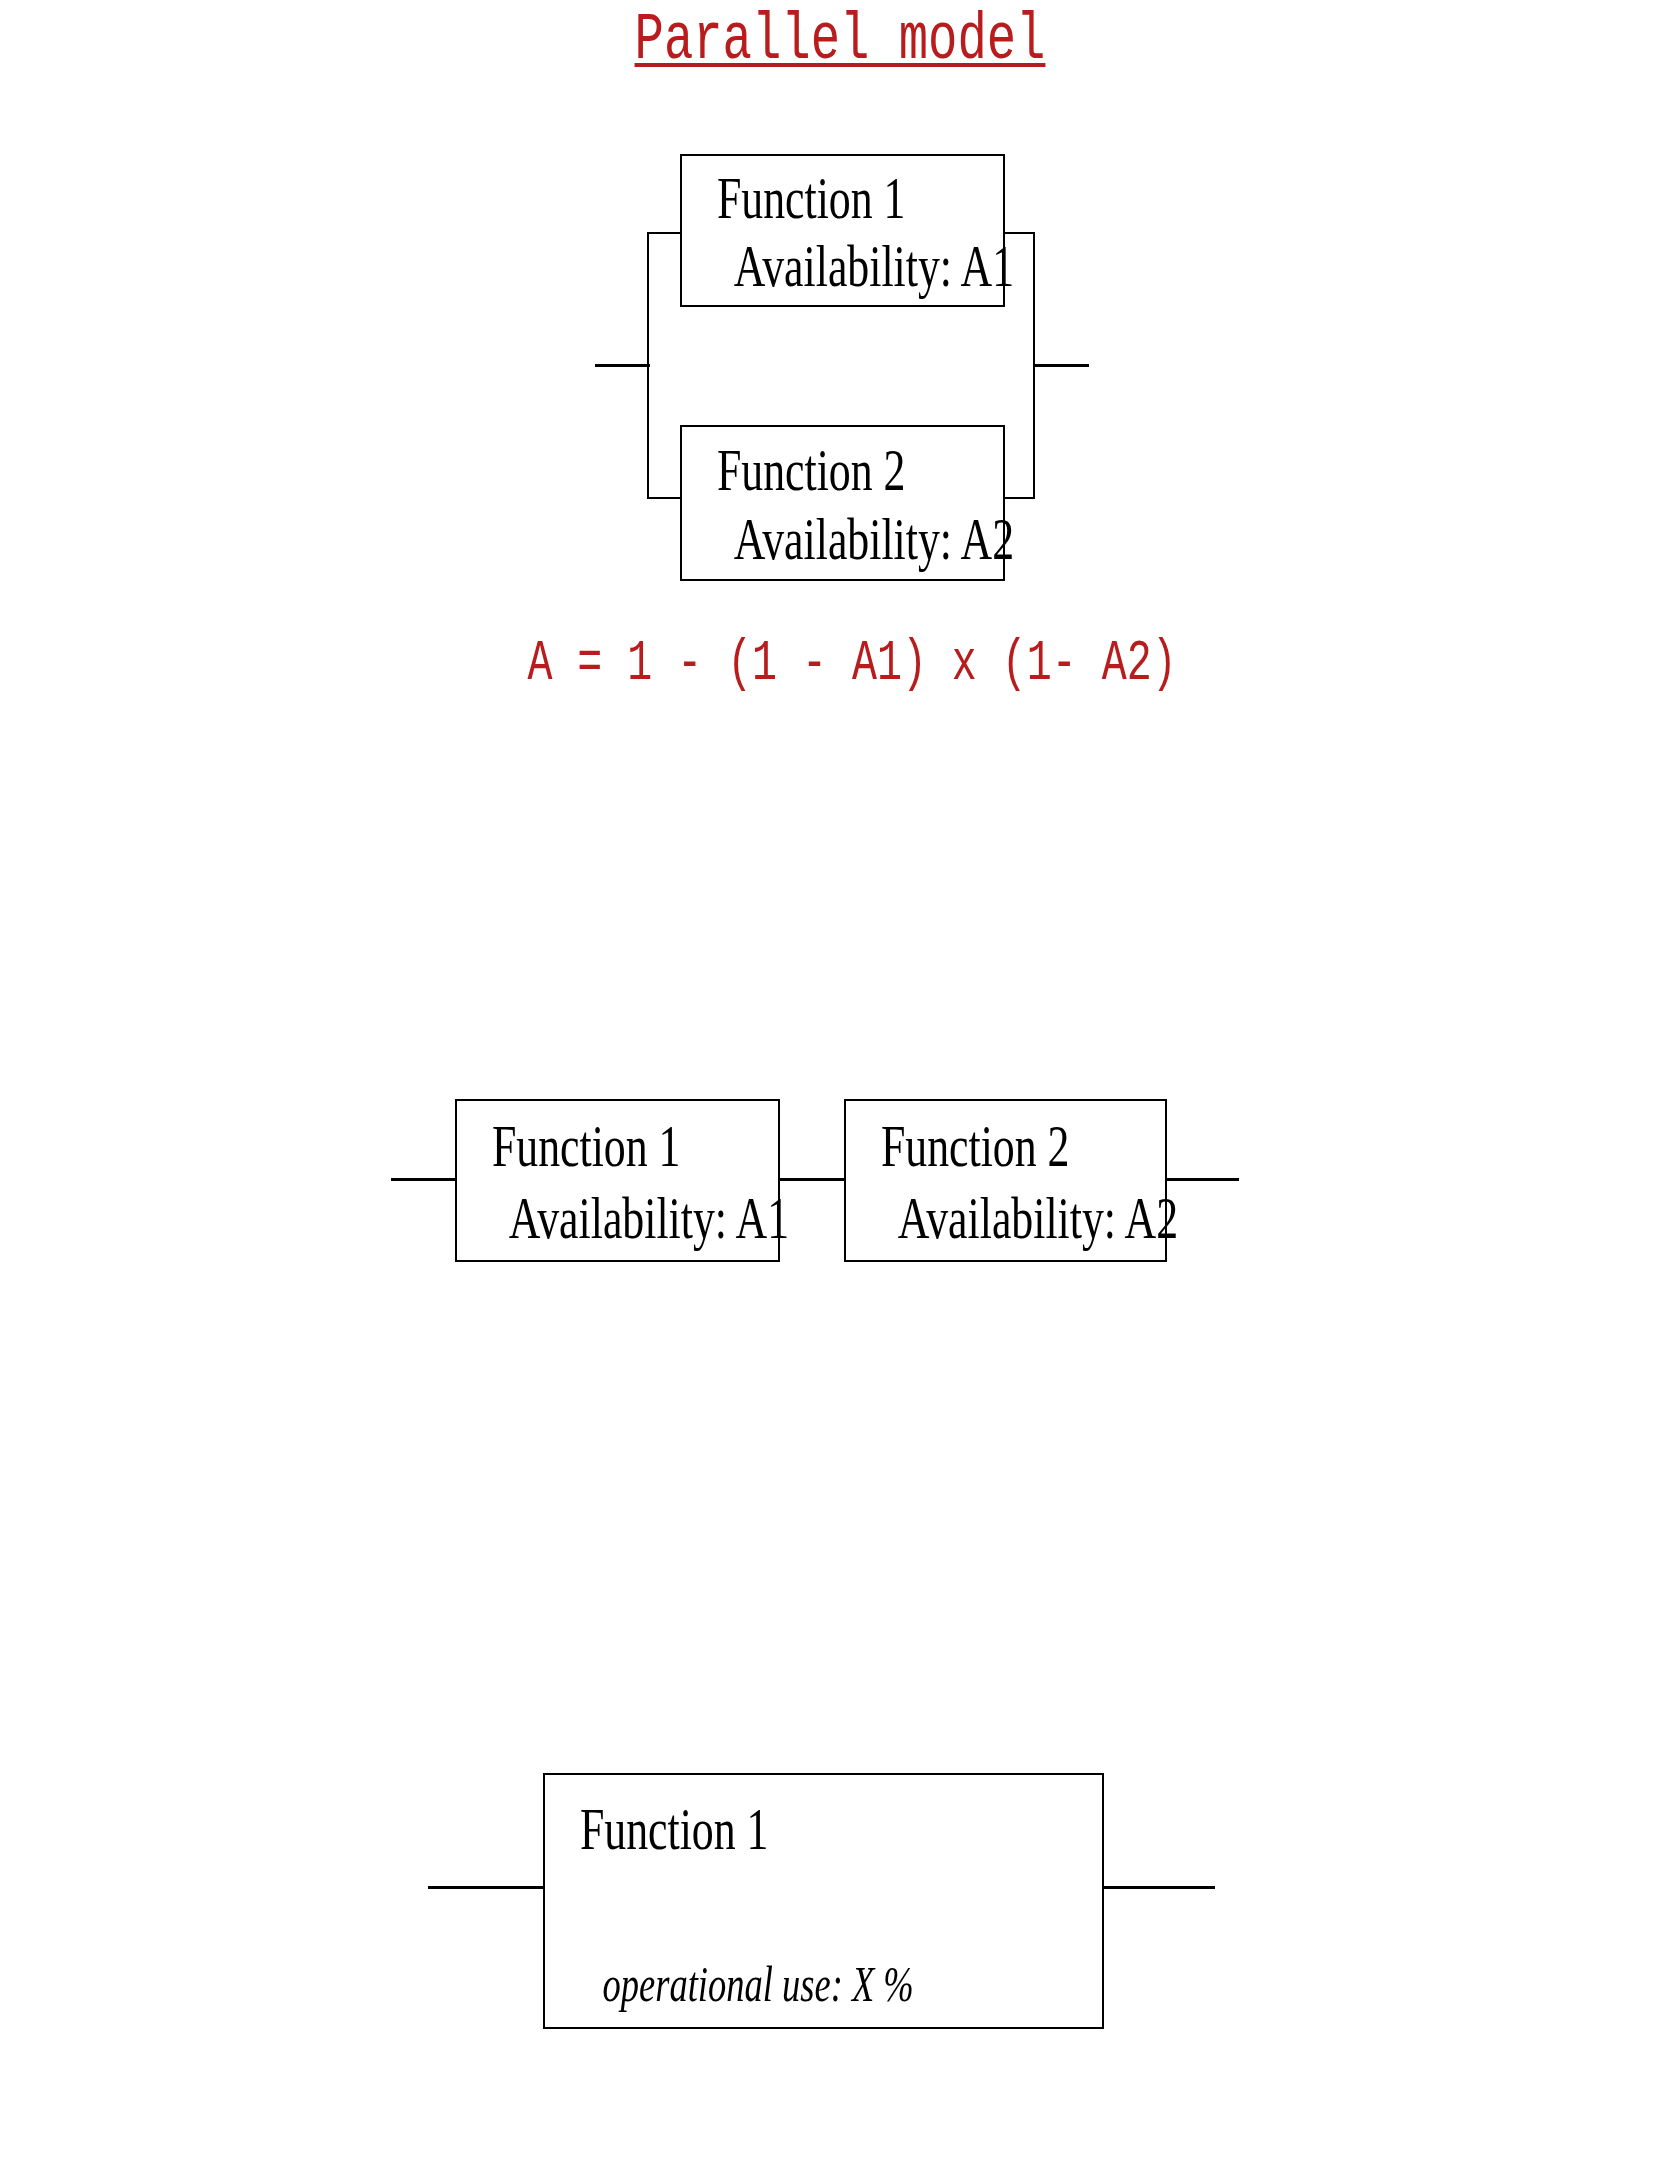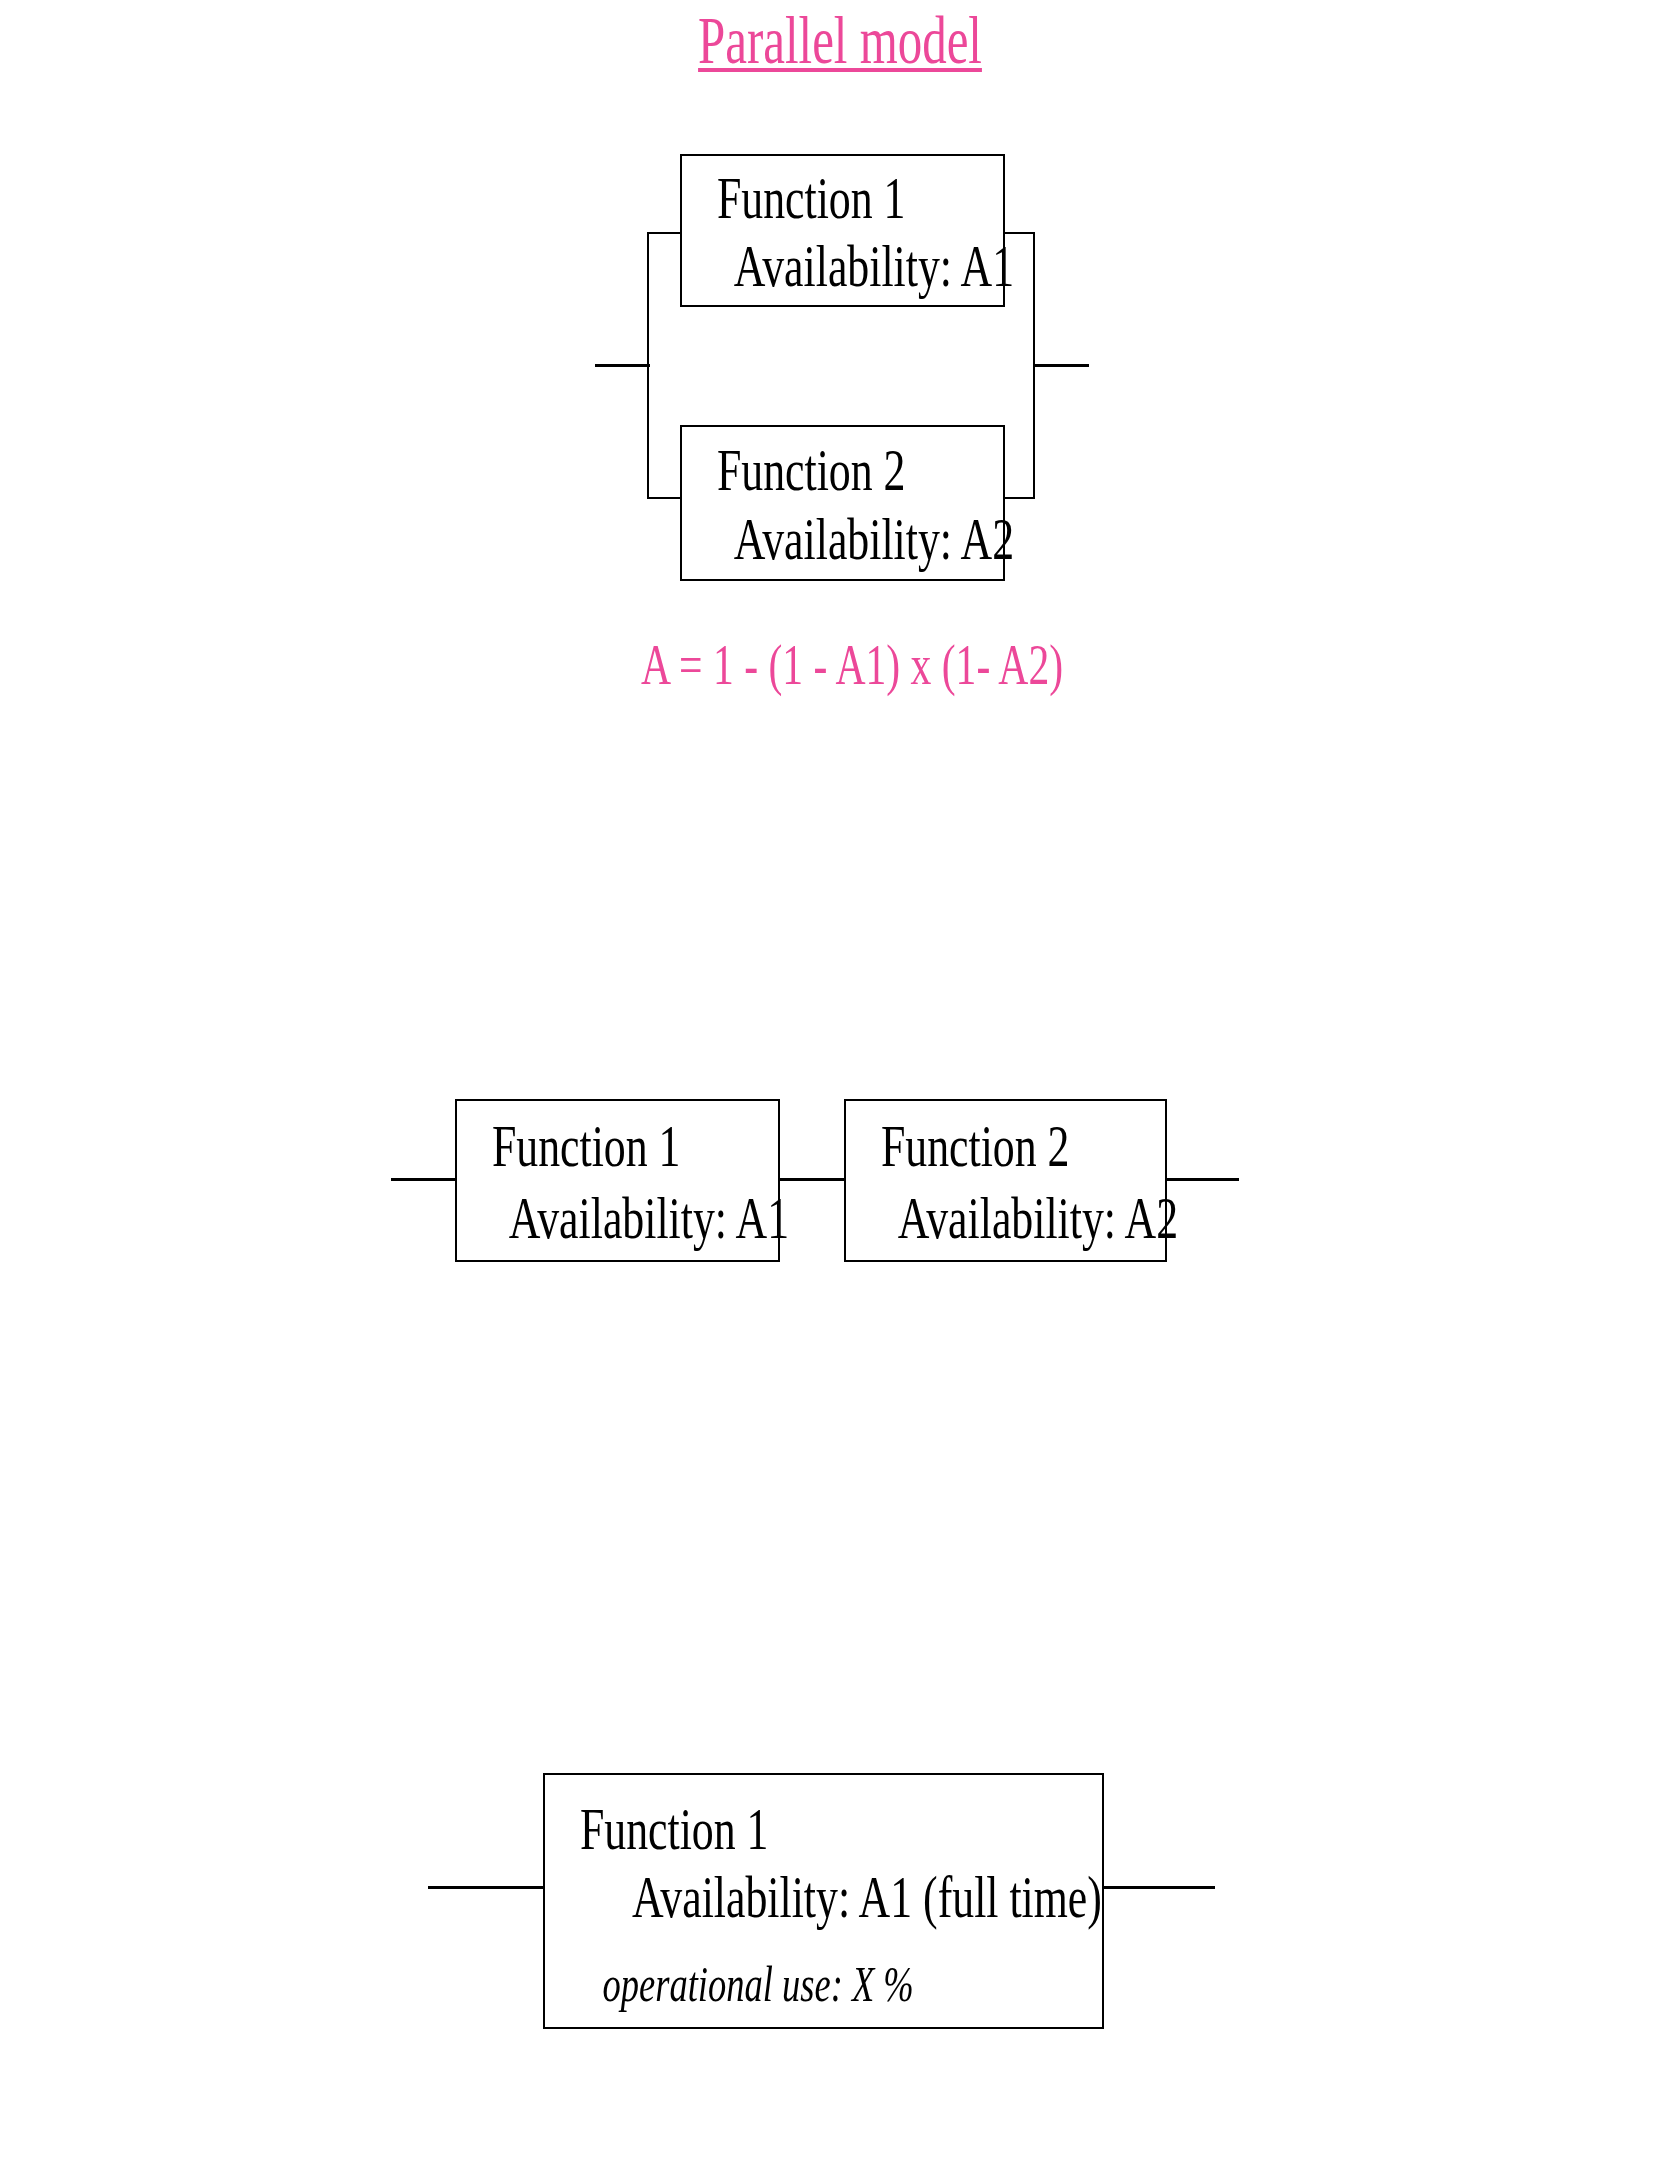--- a/index.html
+++ b/index.html
@@ -10,21 +10,22 @@
     color:#000000;
     font-family:"Liberation Serif", serif;
     overflow:hidden;
   }
   
   .t{
     position:absolute;
     transform:translateX(-50%);
     white-space:nowrap;
     line-height:1;
-    color:#ec4899;
+    color:#b91c1c;
+    font-family:Liberation Mono, monospace;
   }
   
   .cx{
     display:inline-block;
     transform:scaleX(0.73);
     transform-origin:50% 50%;
   }
   .section-title{
     font-size:67px;
   }
@@ -135,23 +136,20 @@
 
 
 
   <div class="hline" style="left:428px;top:1886px;width:117px;"></div>
   <div class="hline" style="left:1103px;top:1886px;width:112px;"></div>
 
   <div class="fbox" style="left:543px;top:1773px;width:561px;height:256px;">
     <div class="line" style="top:21.5%;">
       <span class="cx">Function 1</span>
     </div>
-    <div class="line" style="top:48.5%;">
-      <span class="cx">Availability: A1 (full time)</span>
-    </div>
     <div class="line italic" style="top:83%;font-style:italic;">
       <span class="cx">operational use: X %</span>
     </div>
   </div>
 
 
 </div>
 
 
 </body></html>

